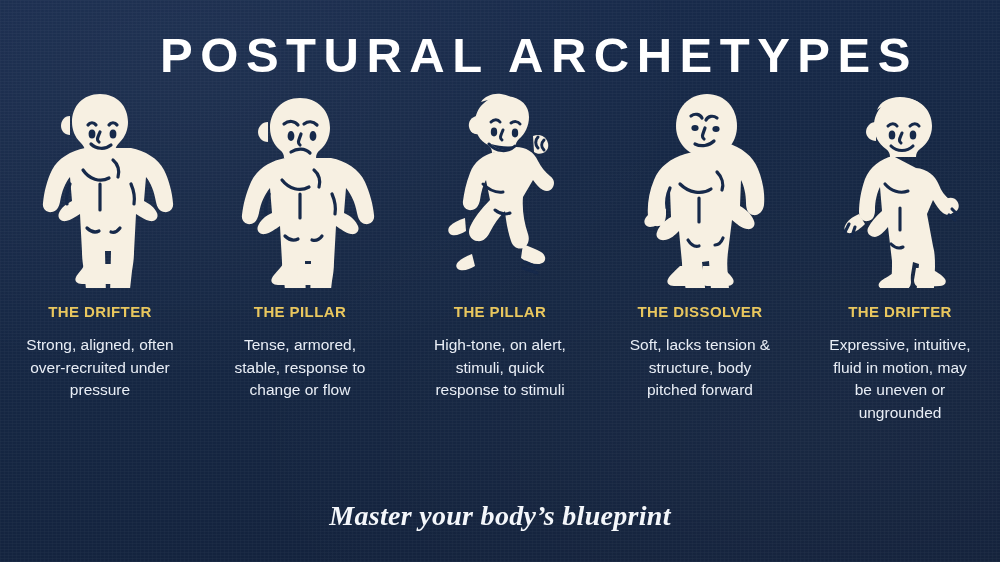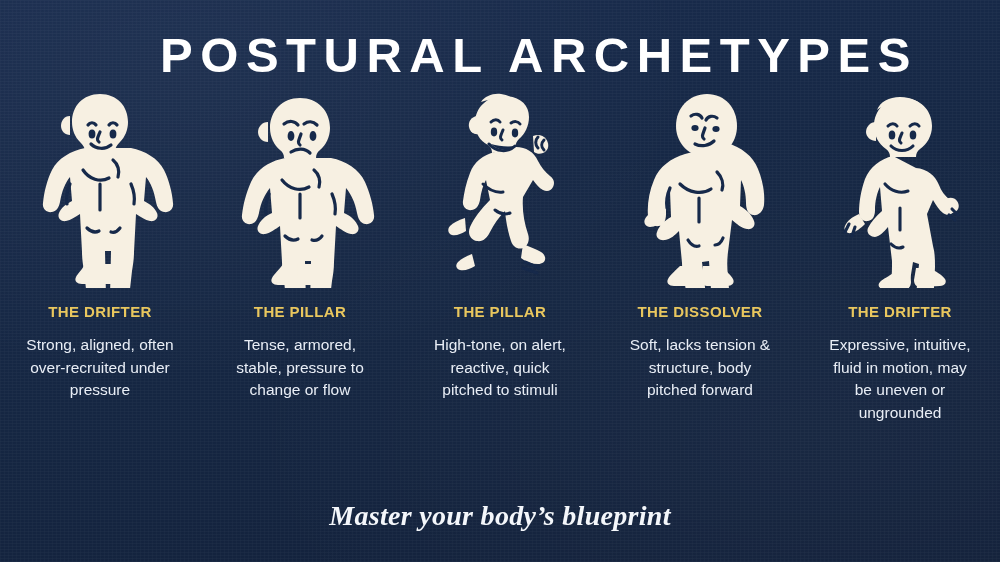--- a/index.html
+++ b/index.html
@@ -169,21 +169,21 @@
             <path d="M44 106c-3 7-4 14-3 20"></path>
             <path d="M107 106c3 7 4 14 3 20"></path>
           </g>
           <g fill="#16294a">
             <ellipse cx="66" cy="48" rx="3.4" ry="5"></ellipse>
             <ellipse cx="88" cy="48" rx="3.4" ry="5"></ellipse>
           </g>
         </svg>
       </div>
       <div class="label">THE PILLAR</div>
-      <div class="desc">Tense, armored, stable, pressure to change or flow</div>
+      <div class="desc">Tense, armored, stable, response to change or flow</div>
     </div>
 
     <div class="col">
       <div class="figure-box">
         <svg width="150" height="200" viewBox="0 0 150 200">
           <g fill="#f7f0e2">
             <path d="M78 8c-16 0-28 12-28 27 0 10 5 18 13 22 3 2 4 5 4 8l24-4c-1-4 0-7 3-10 6-5 10-13 10-22 0-13-10-21-26-21z"></path>
             <path d="M56 14c4-6 12-9 20-8 8 1 14 5 17 11-5-4-11-6-18-6-8 0-14 1-19 3z"></path>
             <path d="M52 28c-6 1-9 6-8 11 1 5 5 8 10 7z"></path>
             <path d="M70 64c-12 3-21 10-25 21-4 10-6 20-7 28-1 6 4 10 9 9 5-1 7-5 8-10 1-8 3-15 6-20l4 20c-9 9-16 18-20 27-3 7 1 13 7 14 6 1 10-3 13-9 4-8 9-15 15-21 1 11 3 21 6 30 2 6 7 9 12 7 5-2 7-8 5-14-4-12-6-24-5-37l10-17c3 4 6 8 10 10 4 2 8 1 10-3 2-4 1-8-3-11-5-4-9-9-12-15-4-9-12-14-22-14z"></path>
@@ -205,21 +205,21 @@
             <path d="M98 180l14 5"></path>
           </g>
           <g fill="#16294a">
             <ellipse cx="69" cy="44" rx="3.2" ry="4.4"></ellipse>
             <ellipse cx="90" cy="45" rx="3.2" ry="4.4"></ellipse>
             <path d="M66 56c7 7 18 8 24 2-8 1-17 0-24-2z"></path>
           </g>
         </svg>
       </div>
       <div class="label">THE PILLAR</div>
-      <div class="desc">High-tone, on alert, reactive, quick pitched to stimuli</div>
+      <div class="desc">High-tone, on alert, stimuli, quick response to stimuli</div>
     </div>
 
     <div class="col">
       <div class="figure-box">
         <svg width="150" height="200" viewBox="0 0 150 200">
           <g fill="#f7f0e2">
             <path d="M82 6c-18 0-31 14-31 32 0 17 13 31 31 31s30-14 30-31C112 20 100 6 82 6z"></path>
             <path d="M60 66c-14 4-26 13-31 26-5 12-7 25-6 36 1 7 6 11 11 10 5-1 7-6 7-12 0-9 1-17 4-23l1 26c-7 4-12 9-14 15-2 5 2 9 8 8 6-1 10-5 14-9l3 32c0 8 1 15 3 22l4 23c1 6 6 9 11 8 5-1 8-6 7-12l-5-42 7-1 3 43c0 6 5 10 10 9 5-1 8-5 8-11l-2-26c-1-8-1-16 0-24l4-32c5 4 9 8 15 9 5 1 9-3 7-8-2-6-7-11-14-15l1-26c3 6 5 14 5 23 0 6 2 11 7 12 5 1 10-3 11-10 1-11-1-24-6-36-5-13-17-22-31-26z"></path>
             <path d="M55 178c-5 5-10 9-12 13-2 4 1 7 6 7h20c4 0 6-3 6-7l-2-13z"></path>
             <path d="M96 178c5 5 10 9 12 13 2 4-1 7-6 7H82c-4 0-6-3-6-7l2-13z"></path>

